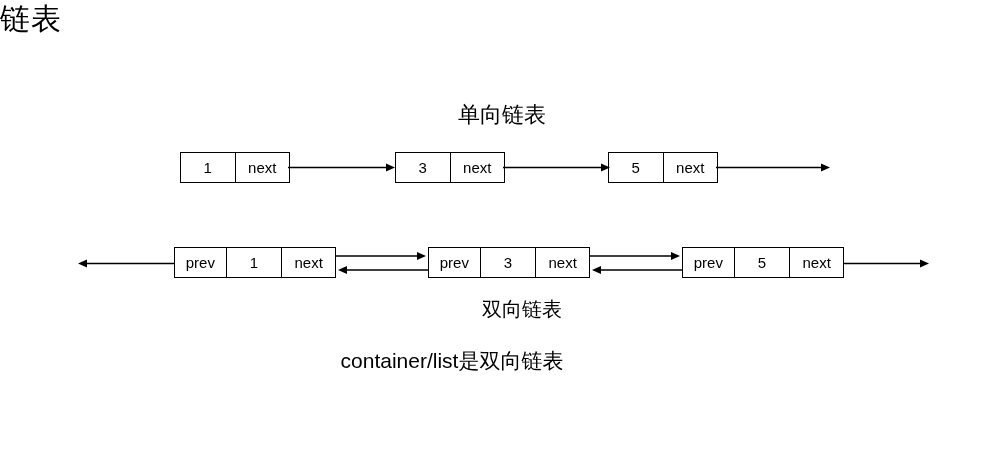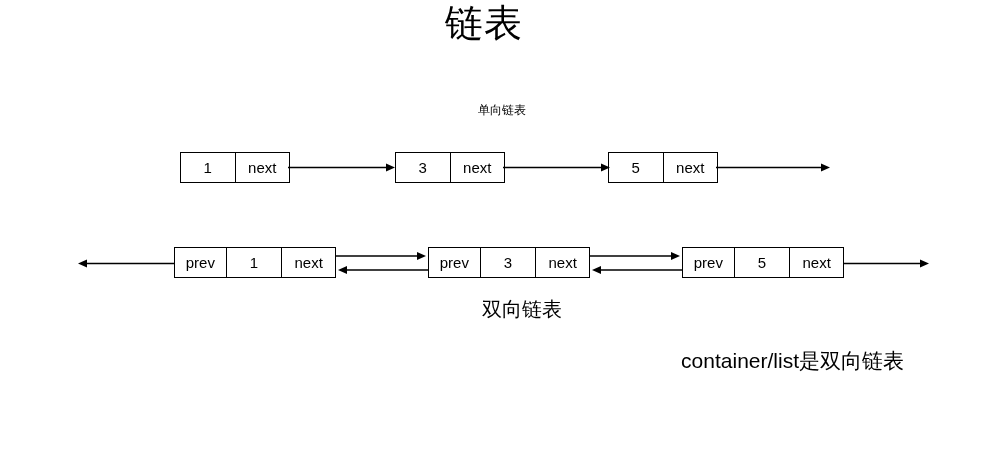--- a/index.html
+++ b/index.html
@@ -25,44 +25,43 @@
   .txt {
     position: absolute;
     white-space: nowrap;
     color: #000;
     line-height: 1;
   }
   #page-title {
     top: 4px;
     left: 0;
     width: 968px;
-    text-align: center;
-    font-size: 38px;
+    font-size: 30px;
     letter-spacing: 1px;
   }
   #singly-caption {
     top: 104px;
     left: 0;
     width: 1004px;
     text-align: center;
-    font-size: 12px;
+    font-size: 22px;
   }
   #doubly-caption {
     top: 299px;
     left: 0;
     width: 1004px;
     text-align: center;
     font-size: 20px;
     padding-left: 20px;
   }
   #footer-note {
     top: 350px;
     left: 0;
     width: 904px;
-    text-align: right;
+    text-align: center;
     font-size: 21px;
   }
 
   
   .node {
     position: absolute;
     box-sizing: border-box;
     display: flex;
     border: 1.4px solid #000;
     background: #fff;

